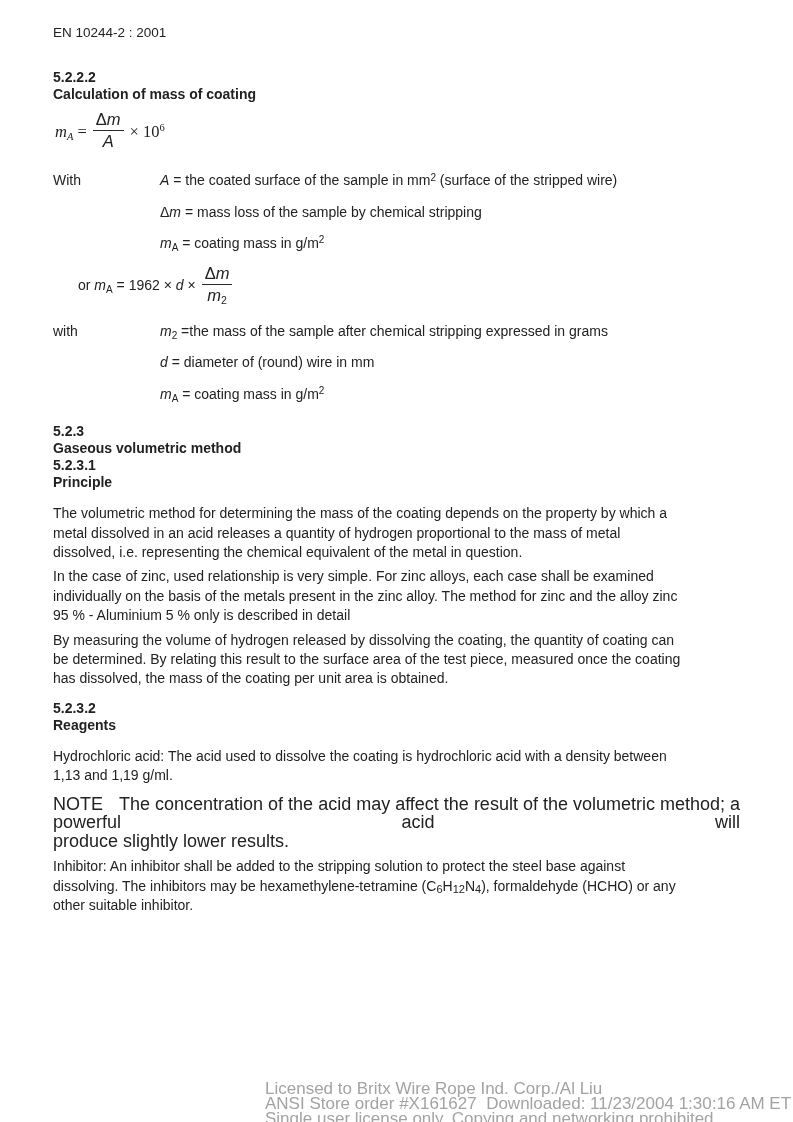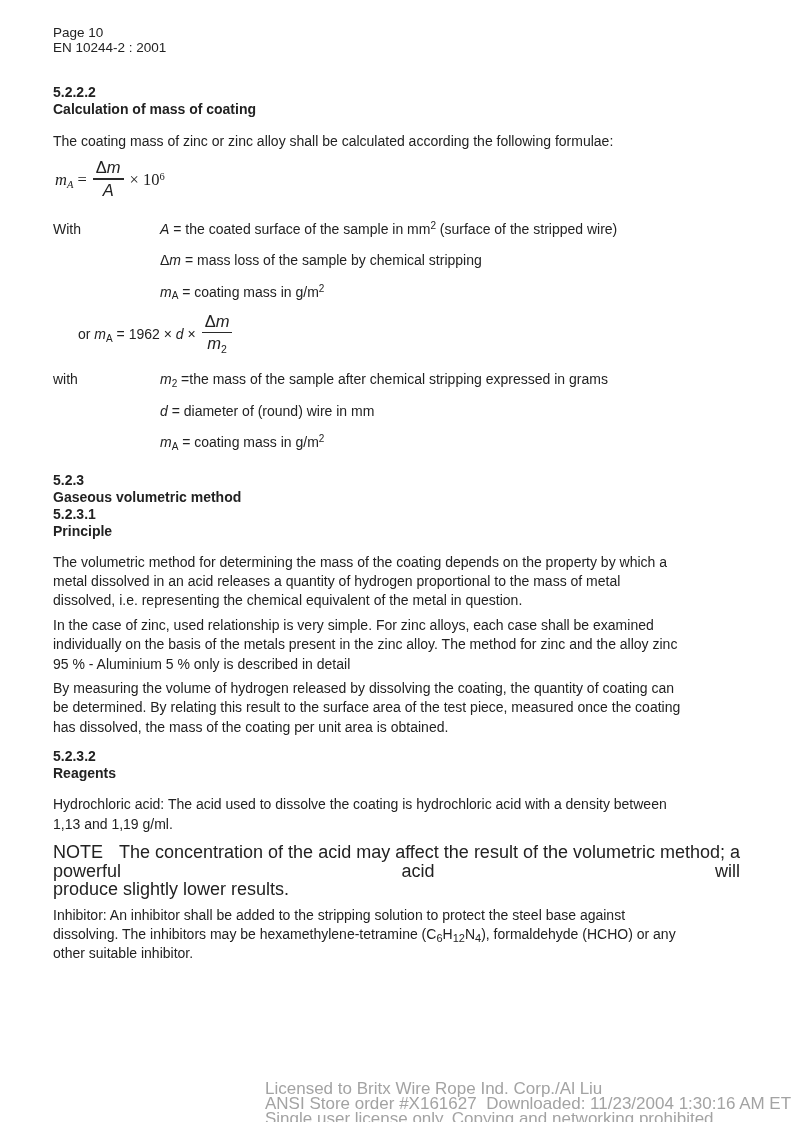--- a/index.html
+++ b/index.html
@@ -77,30 +77,28 @@
 
   .footer { position: absolute; top: 1081px; left: 265px; }
   .footer-line { font-size: 17px; line-height: 15px; color: #a3a3a3; white-space: pre; }
 </style>
 </head>
 <body>
 
 <div class="page">
 
   <div>
-    <div class="hdr-line">Page 10</div>
     <div class="hdr-line">EN 10244-2 : 2001</div>
   </div>
 
   <div class="heading h-calc">
     <span class="hnum w65">5.2.2.2</span>
     <span>Calculation of mass of coating</span>
   </div>
 
-  <div class="line p-intro">The coating mass of zinc or zinc alloy shall be calculated according the following formulae:</div>
 
   <div class="formula f1">
     <span class="fgroup"><i>m</i><span class="fsub fsub-it">A</span> <span>=</span></span>
     <span class="frac">
       <span class="fnum"><span>Δ</span><i>m</i></span>
       <span class="fbar"></span>
       <span class="fden"><i>A</i></span>
     </span>
     <span class="fgroup"><span>×</span> <span>10</span><span class="fsup">6</span></span>
   </div>

